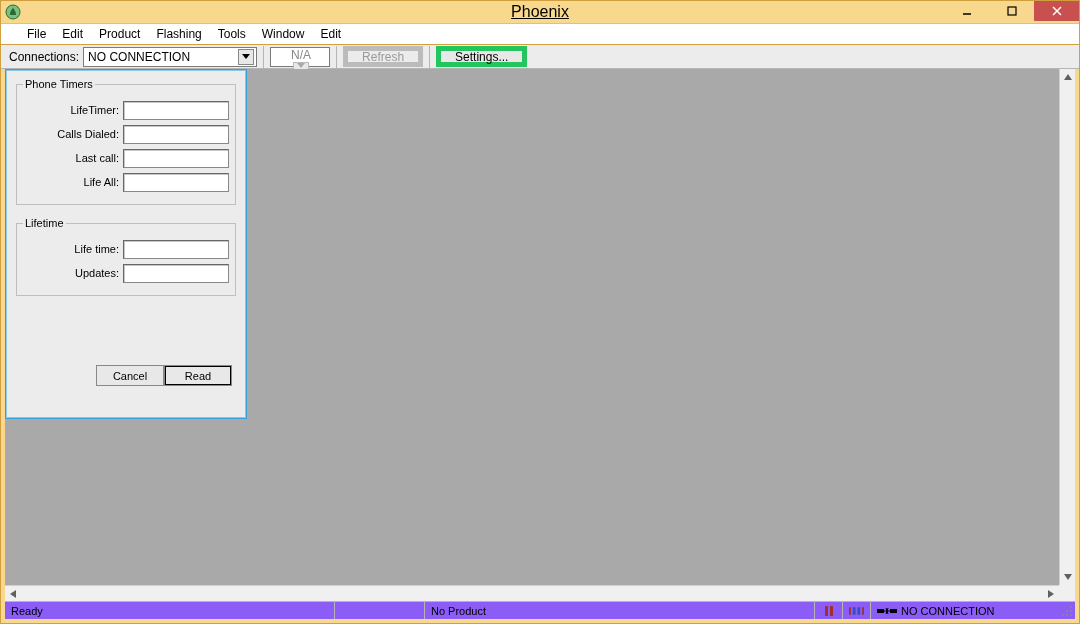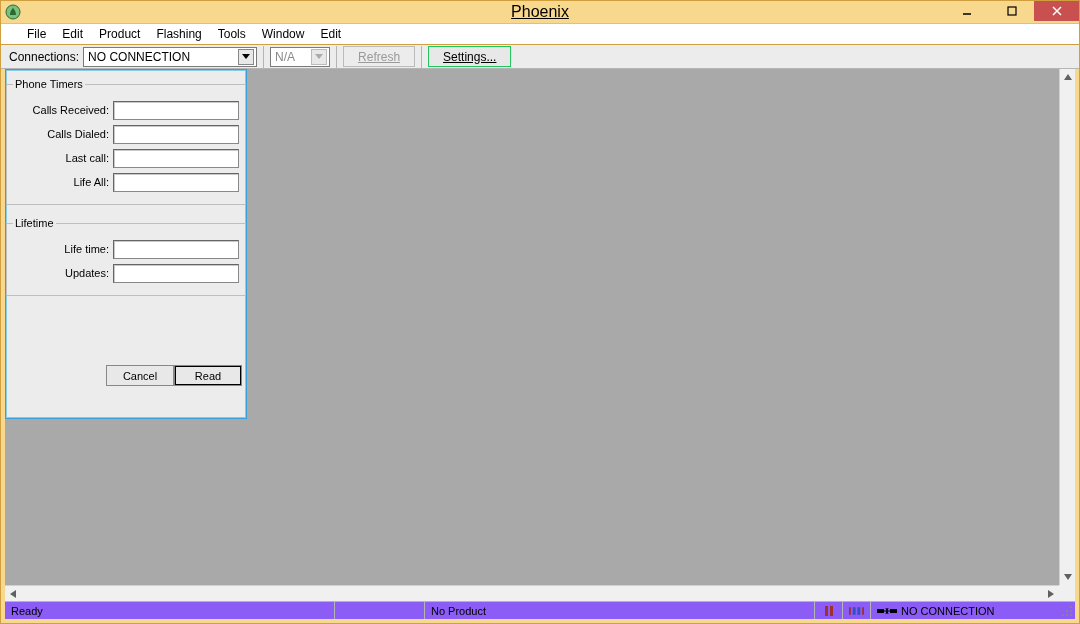--- a/index.html
+++ b/index.html
@@ -26,24 +26,24 @@
   .menubar span { padding:2px 8px; cursor:default; }
 
   
   .toolbar { height:24px; background:#ececec; border-bottom:1px solid #b5b5b5;
     display:flex; align-items:center; padding:0 4px; gap:4px; }
   .toolbar label { margin:0 0 0 4px; }
   .toolbar .combo { height:20px; background:#fff; border:1px solid #7a7a7a; display:flex; align-items:center;
     justify-content:space-between; padding:0 2px 0 4px; }
   .toolbar .combo .arrow { width:16px; height:16px; background:#e8e8e8; border:1px solid #888;
     display:flex; align-items:center; justify-content:center; }
-  .toolbar .combo.disabled { color:#888; }
+  .toolbar .combo.disabled { color:#888;flex-direction:column; }
   .toolbar .combo.disabled .arrow { border-color:#bbb; }
-  .toolbar .btn { height:21px; padding:0 14px; background:#e8e8e8; border:1px solid #22c55e;
-    display:flex; align-items:center; justify-content:center; cursor:default;text-decoration:underline; }
+  .toolbar .btn { height:21px; padding:0 14px; background:#e8e8e8; border:5px solid #22c55e;
+    display:flex; align-items:center; justify-content:center; cursor:default; }
   .toolbar .btn.disabled { color:#9a9a9a; border-color:#bbb; background:#ececec; }
   .toolbar .sep { width:1px; height:22px; background:#b5b5b5; margin:0 2px; }
 
   
   .workspace { flex:1; margin:0 4px; position:relative; overflow:hidden; }
   .mdi { position:absolute; left:0; top:0; right:16px; bottom:16px; background:#a9a9a9; }
   .vscroll { position:absolute; right:0; top:0; width:16px; bottom:16px; background:#f0f0f0;
     border-left:1px solid #d0d0d0; }
   .vscroll .arrow { width:16px; height:16px; display:flex; align-items:center; justify-content:center; }
   .vscroll .track { position:absolute; top:16px; bottom:16px; left:0; right:0; }
@@ -57,21 +57,21 @@
     background:#ececec; border:1px solid #3aa0d8; box-shadow:0 0 0 1px #88c8e8 inset; }
   .child-title { height:22px; display:flex; align-items:center; background:linear-gradient(#fdfdfd,#e8e8e8);
     border-bottom:1px solid #c0c0c0; position:relative; }
   .child-title .title-text { margin-left:26px; font-size:13px; }
   .child-title .app-icon { position:absolute; left:4px; top:3px; width:16px; height:16px; }
   .child-btns { position:absolute; right:4px; top:3px; display:flex; gap:3px; }
   .child-btn { width:28px; height:16px; border:1px solid #555; background:linear-gradient(#f8f8f8,#d8d8d8);
     border-radius:2px; display:flex; align-items:center; justify-content:center; }
   .child-btn.close { background:linear-gradient(#e97070,#c93030); border-color:#803030; }
 
-  .child-body { padding:8px 0 6px; display:flex; flex-direction:column; height:calc(100% - 22px);
+  .child-body { padding:8px 10px 6px; display:flex; flex-direction:column; height:calc(100% - 22px);
     justify-content:space-between; }
 
   fieldset { border:1px solid #bfbfbf; margin:0 0 12px 0; padding:8px 6px 10px; }
   fieldset legend { font-size:11px; padding:0 2px; }
   .form-row { display:flex; align-items:center; height:24px; gap:4px; }
   .form-row label { width:96px; text-align:right; font-size:11px; }
   .form-row .ro-input { flex:1; height:19px; background:#fff; border:1px solid #888; border-top-color:#666;
     border-left-color:#666; box-shadow:inset 1px 1px 0 #c8c8c8; }
 
   .btn-row { display:flex; justify-content:flex-end; padding:0 4px 4px; }
@@ -157,21 +157,21 @@
   <div class="workspace">
     <div class="mdi">
 
       <div class="child-window">
 
         <div class="child-body">
           <div>
             <fieldset>
               <legend>Phone Timers</legend>
               <div class="form-row">
-                <label>Calls Received:</label>
+                <label>LifeTimer:</label>
                 <div class="ro-input"></div>
               </div>
               <div class="form-row">
                 <label>Calls Dialed:</label>
                 <div class="ro-input"></div>
               </div>
               <div class="form-row">
                 <label>Last call:</label>
                 <div class="ro-input"></div>
               </div>

